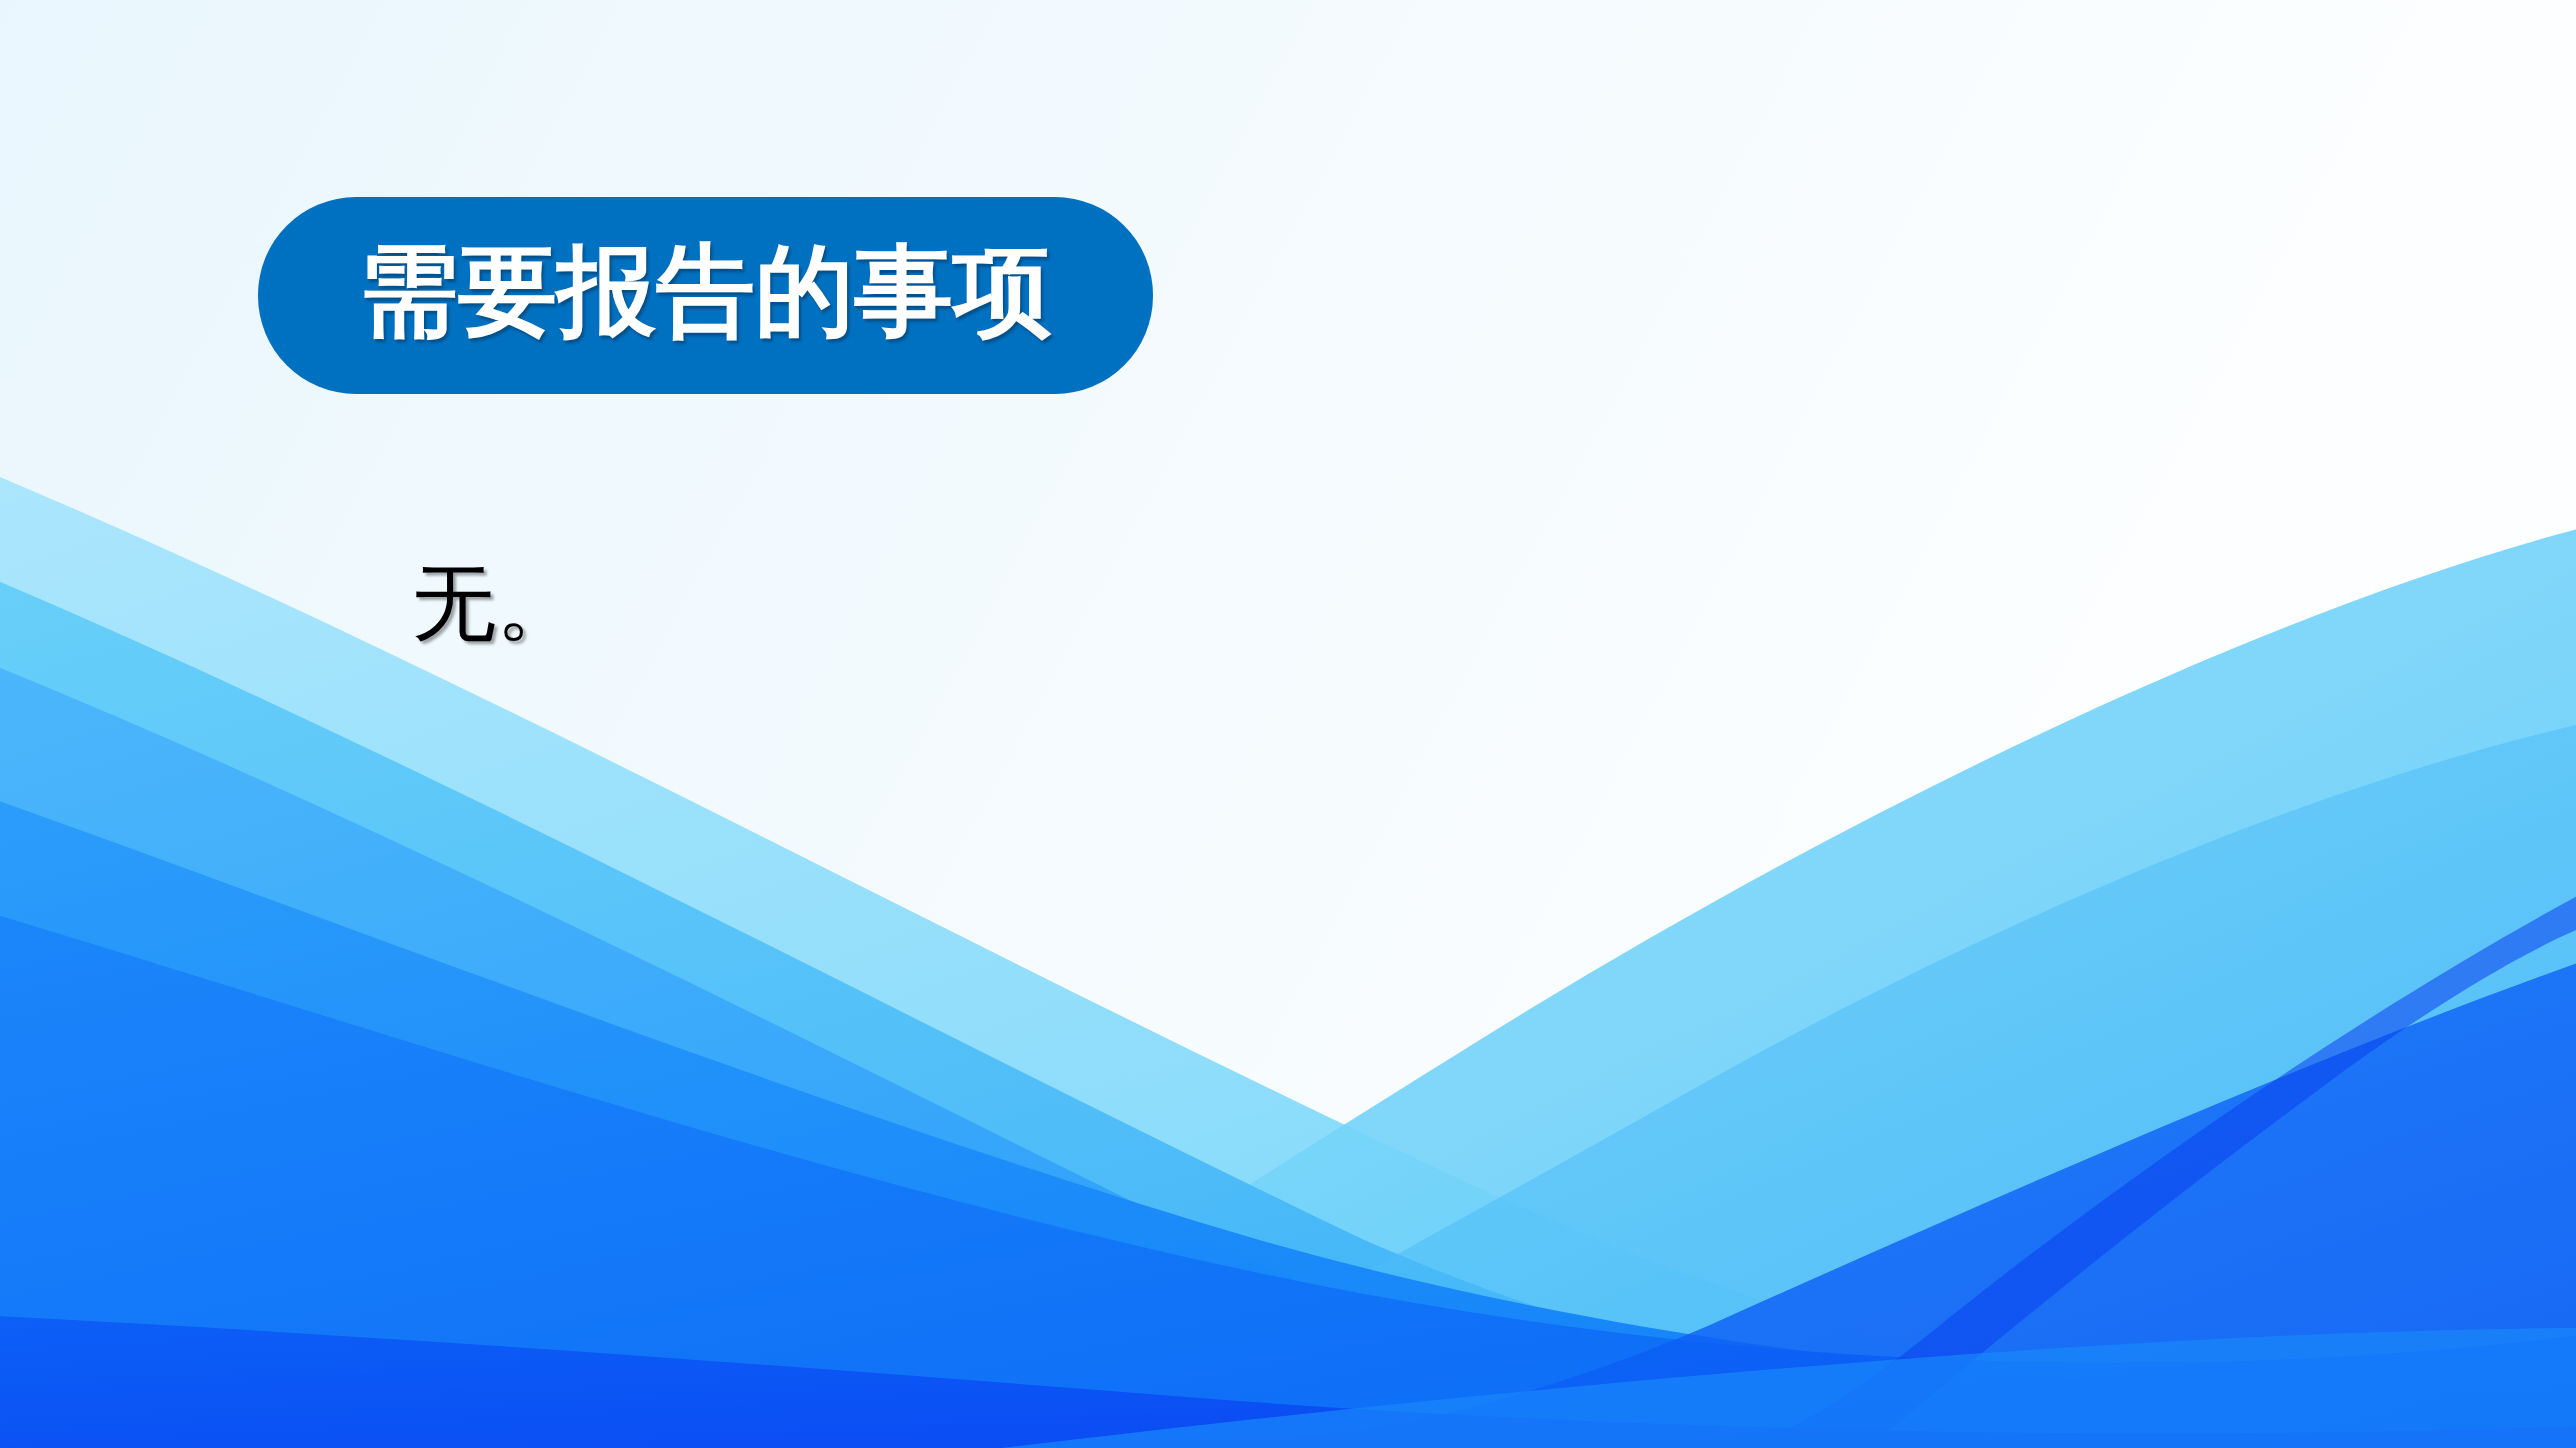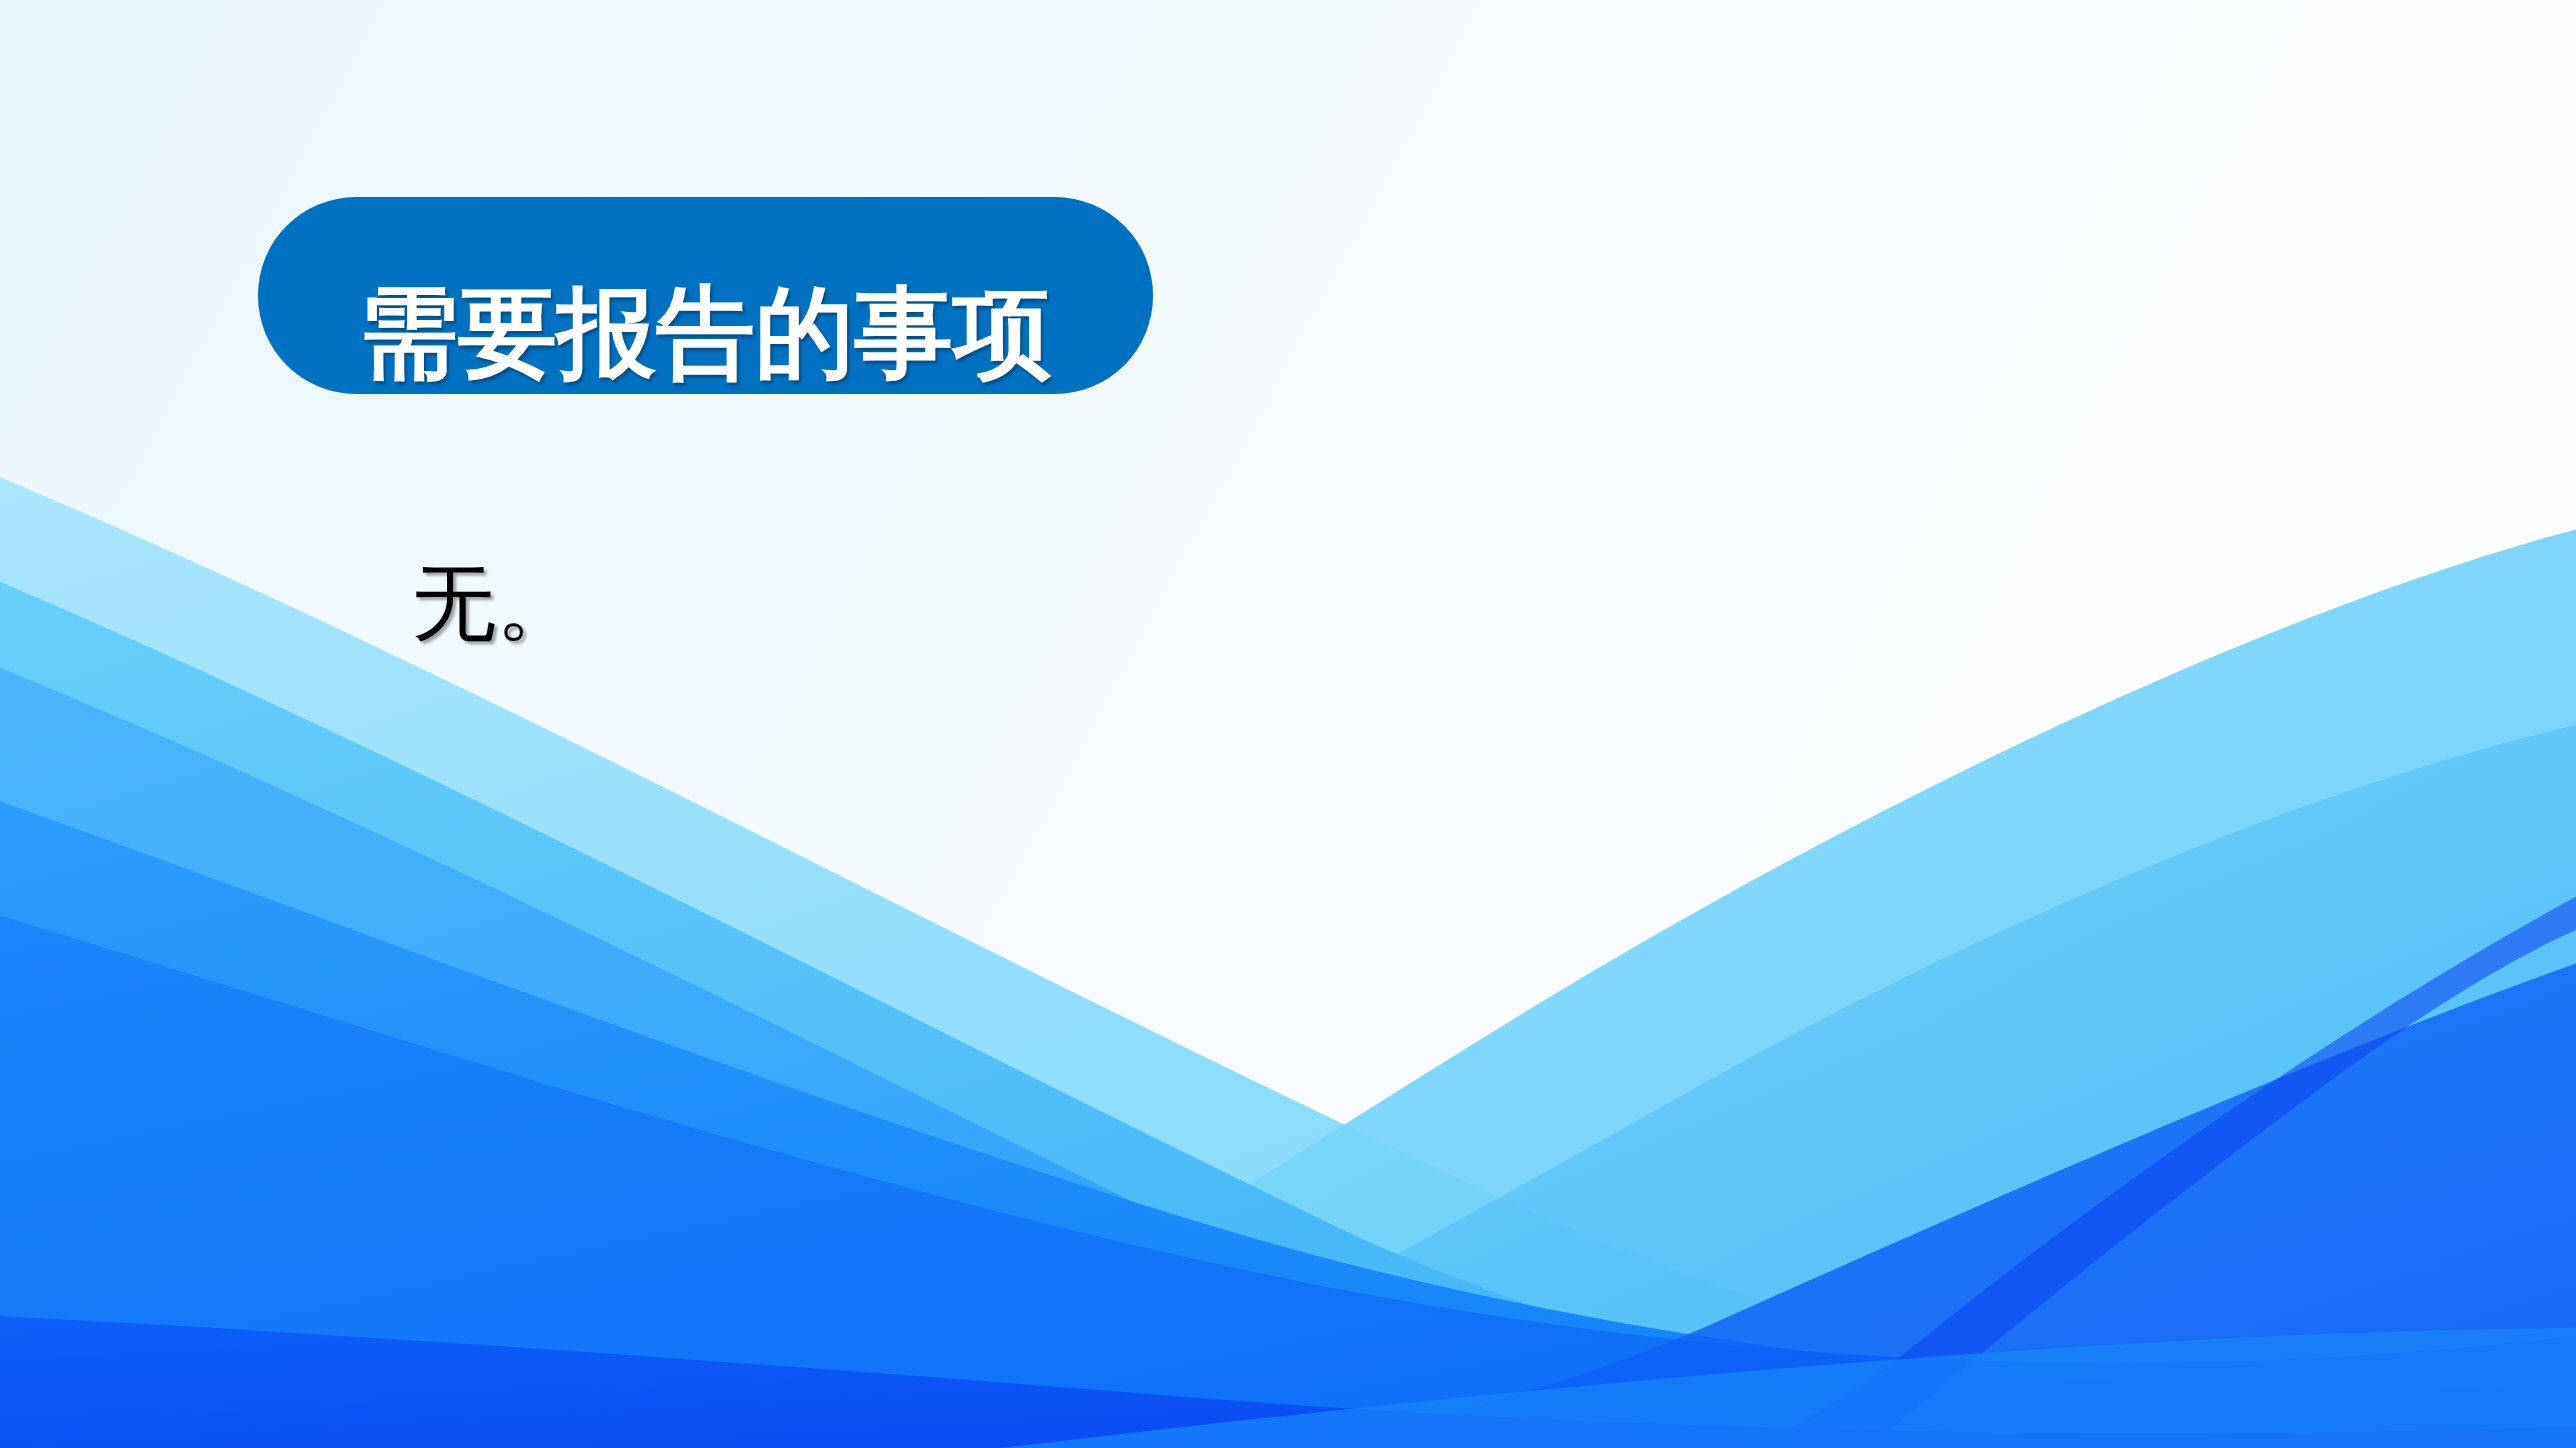--- a/index.html
+++ b/index.html
@@ -33,21 +33,21 @@
   
   #title-pill {
     position: absolute;
     left: 258px;
     top: 197px;
     width: 895px;
     height: 197px;
     border-radius: 98px;
     background: #0070c0;
     display: flex;
-    align-items: flex-end;
+    align-items: center;
     justify-content: center;
     box-sizing: border-box;
     padding: 0 32px 9.5px 32px;
   }
 
   #title-text {
     color: #ffffff;
     font-family: "DejaVu Sans", "Liberation Sans", sans-serif;
     font-weight: bold;
     font-size: 99px;

